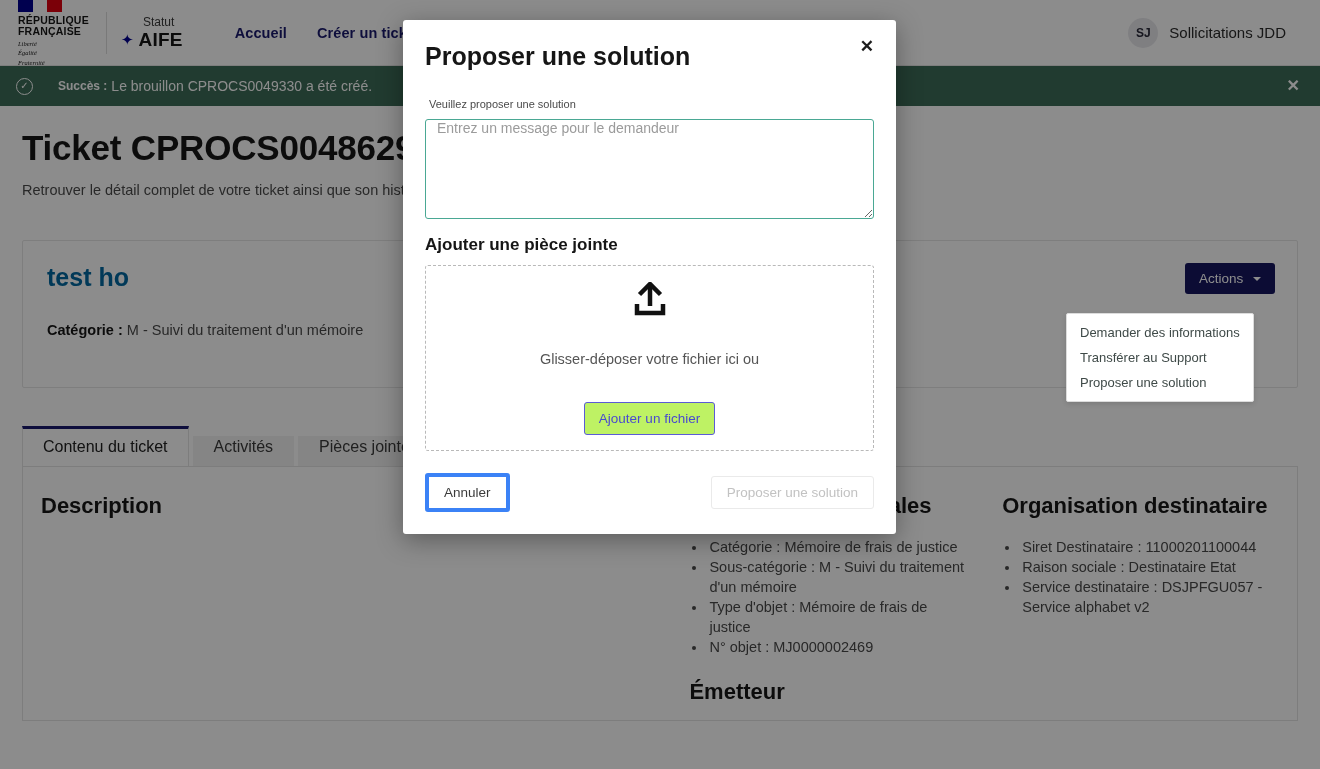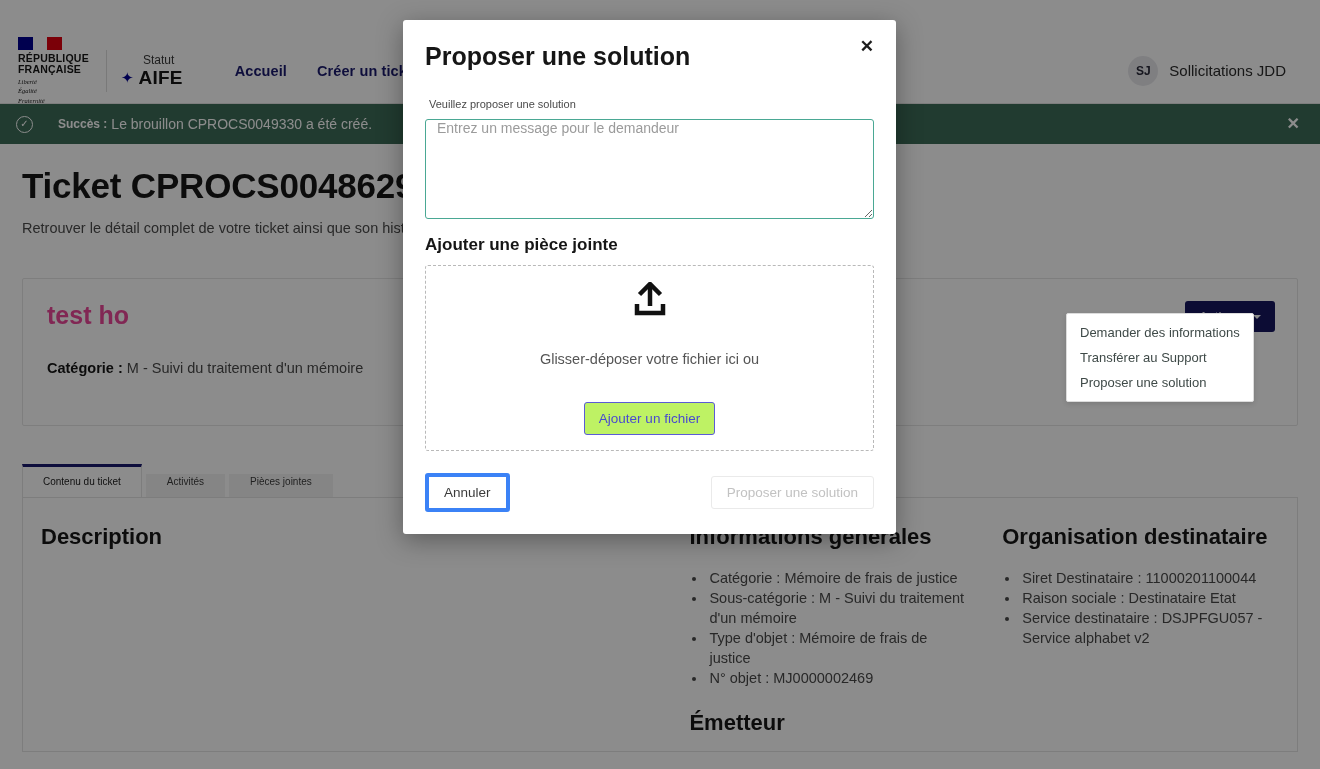--- a/index.html
+++ b/index.html
@@ -24,21 +24,20 @@
   }
 
   
   .header {
     position: relative;
     height: 66px;
     background: #ffffff;
     border-bottom: 1px solid #e5e5e5;
     display: flex; align-items: center;
     padding: 0 18px;
-    margin-top: 38px;
   }
   .brand { display: flex; align-items: center; }
   .marianne { width: 78px; line-height: 1; }
   .flag { display: flex; width: 44px; height: 13px; margin-bottom: 3px; }
   .flag i { flex: 1; display: block; }
   .flag .b { background: #000091; }
   .flag .w { background: #ffffff; }
   .flag .r { background: #e1000f; }
   .rf {
     font-size: 10.5px; font-weight: 700; color: #161616;
@@ -106,21 +105,21 @@
   .card {
     margin: 34px 22px 0 22px;
     background: #ffffff;
     border: 1px solid #e6e6e6;
     border-radius: 2px;
     padding: 22px 24px 26px 24px;
     position: relative;
     min-height: 148px;
   }
   .card h2 {
-    margin: 0 0 0 0; font-size: 25px; font-weight: 700; color: #ec4899;
+    margin: 0 0 0 0; font-size: 25px; font-weight: 700; color: #0369a1;
   }
   .meta-row {
     display: flex; align-items: baseline; margin-top: 30px;
     font-size: 14.5px; color: #4a4a4a; gap: 0;
   }
   .meta-item { white-space: nowrap; }
   .meta-item b { color: #161616; font-weight: 700; }
   .meta-1 { width: 320px; }
   .meta-2 { width: 560px; }
   .meta-3 { width: 260px; }
@@ -155,21 +154,21 @@
     padding: 5px 13px; cursor: pointer; white-space: nowrap;
   }
 
   
   .tabs {
     margin: 38px 22px 0 22px;
     display: flex; align-items: flex-end;
     border-bottom: 1px solid #e3e3e3;
   }
   .tab {
-    font-size: 10px; color: #3b3b3b;
+    font-size: 16px; color: #3b3b3b;
     padding: 1px 20px 10px 20px;
     background: #f3f3f3;
     border: 1px solid transparent;
     border-bottom: none;
     margin-right: 4px;
     cursor: pointer;
   }
   .tab.active {
     background: #ffffff;
     border-top: 3px solid #1b1b6e;

